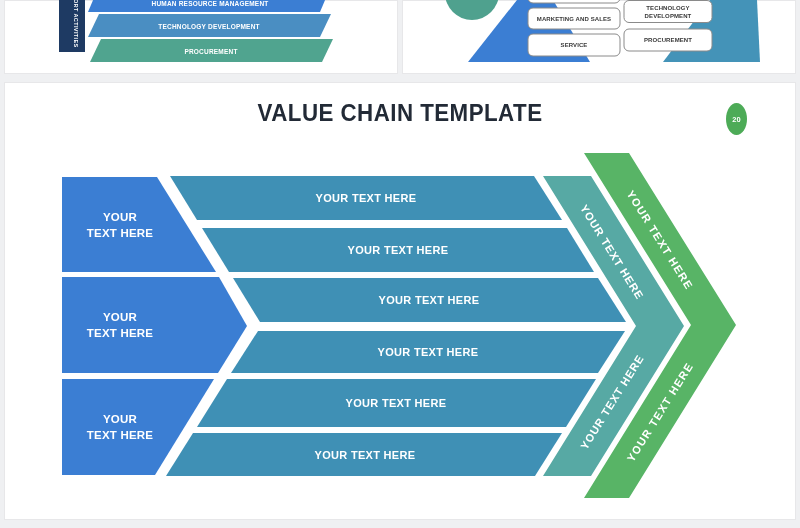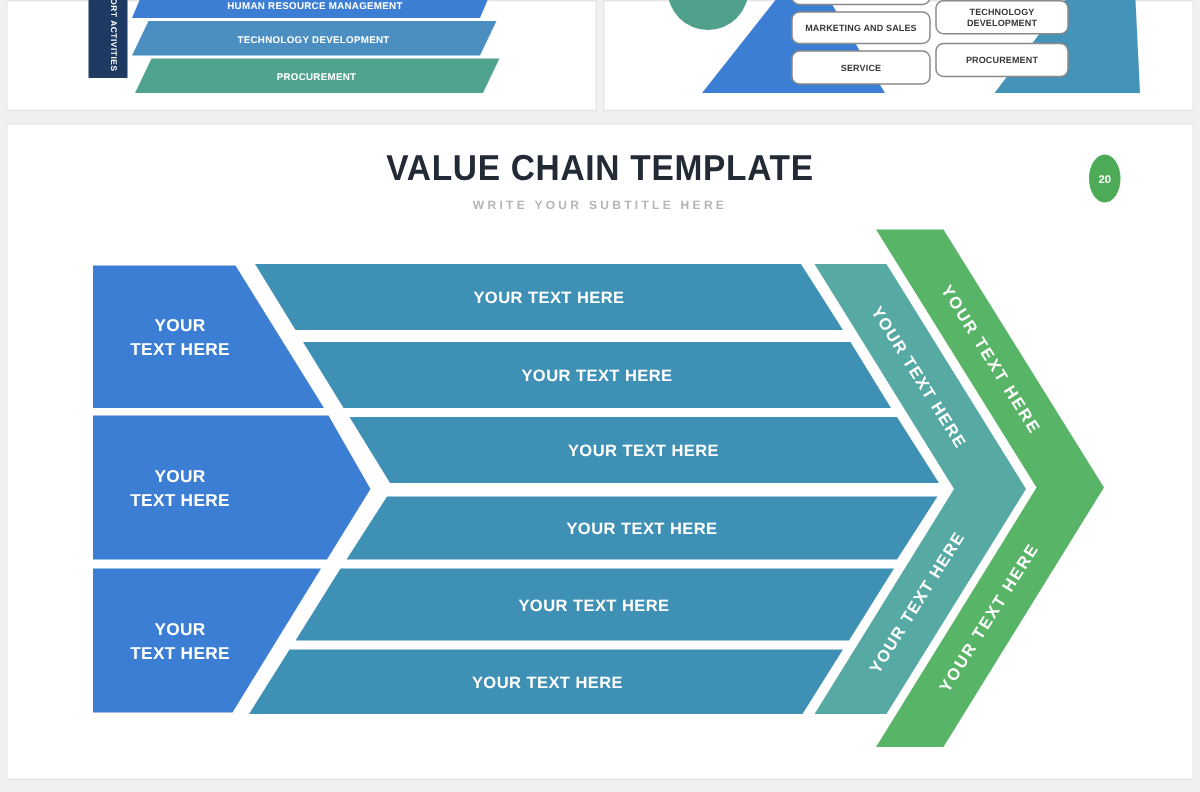--- a/index.html
+++ b/index.html
@@ -84,21 +84,20 @@
     <text class="mini-box-label" x="668" y="17.5" text-anchor="middle">DEVELOPMENT</text>
 
     <rect x="624" y="29" width="88" height="22" rx="5" fill="#FFFFFF" stroke="#8A8A8A" stroke-width="1"></rect>
     <text class="mini-box-label" x="668" y="42" text-anchor="middle">PROCUREMENT</text>
   </svg>
 </div>
 
 <div class="slide-card" id="slide-main">
 
   <div class="main-title">VALUE CHAIN TEMPLATE</div>
-  <div class="main-subtitle">WRITE YOUR SUBTITLE HERE</div>
   <div class="page-badge">20</div>
 
   <svg width="792" height="438" viewBox="4 82 792 438">
 
     <polygon fill="#58B466" points="584,153 629,153 736,325 629,498 584,498 691,325"></polygon>
     <text class="diag-label-green" transform="translate(660,240) rotate(58)" text-anchor="middle" dominant-baseline="central">YOUR TEXT HERE</text>
     <text class="diag-label-green" transform="translate(660,412) rotate(-58)" text-anchor="middle" dominant-baseline="central">YOUR TEXT HERE</text>
 
     <polygon fill="#57A9A4" points="543,176 591,176 684,326 591,476 543,476 636,326"></polygon>
     <text class="diag-label" transform="translate(612,252) rotate(58)" text-anchor="middle" dominant-baseline="central">YOUR TEXT HERE</text>

